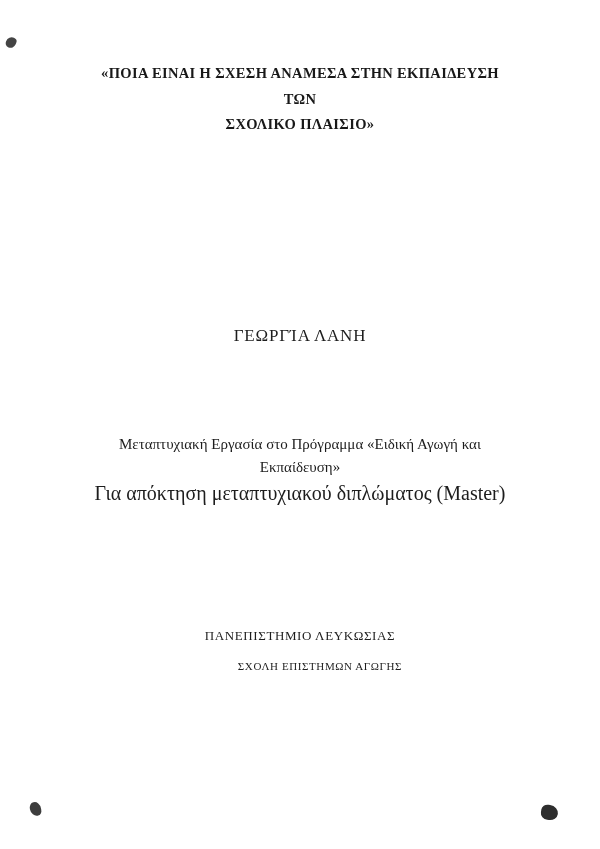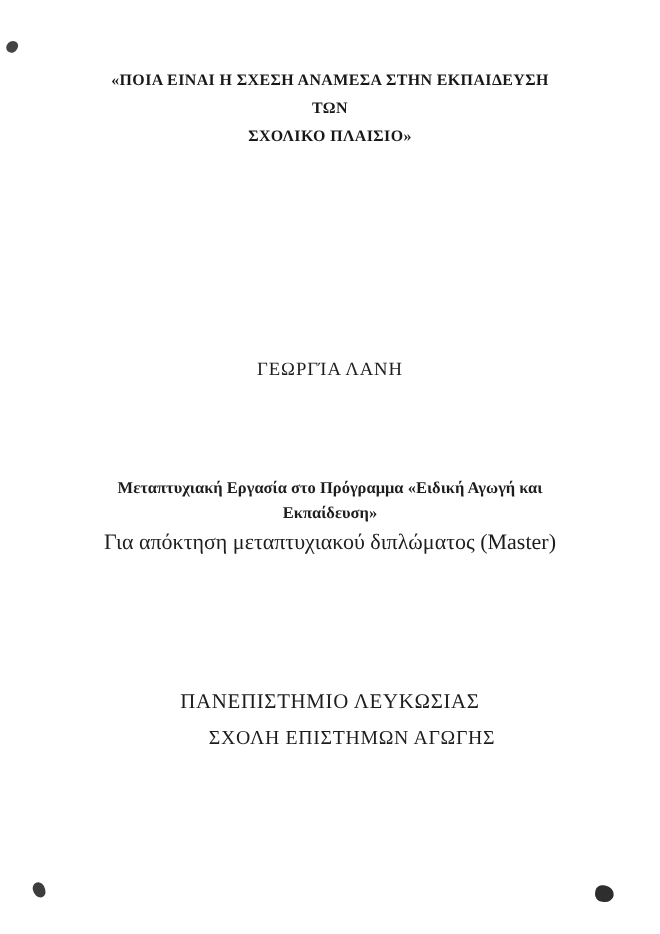--- a/index.html
+++ b/index.html
@@ -39,36 +39,35 @@
   .author-name {
     top: 326px;
     font-size: 17px;
     letter-spacing: 0.8px;
   }
   .program-block {
     top: 433px;
     padding: 0 90px;
     font-size: 15px;
     line-height: 23px;
-    font-weight: bold;
   }
   .degree-line {
     top: 482px;
     font-size: 20px;
     text-align: center;
   }
   .university-line {
     top: 628px;
-    font-size: 19px;
+    font-size: 13px;
     letter-spacing: 0.6px;
     text-align: center;
   }
   .school-line {
     top: 660px;
-    font-size: 18px;
+    font-size: 11px;
     letter-spacing: 0.6px;
     margin-left: 40px;
   }
   
   .ink-mark {
     position: absolute;
     background: #3b3b3b;
   }
   .ink-tl {
     left: 6px; top: 37px; width: 10px; height: 11px;

